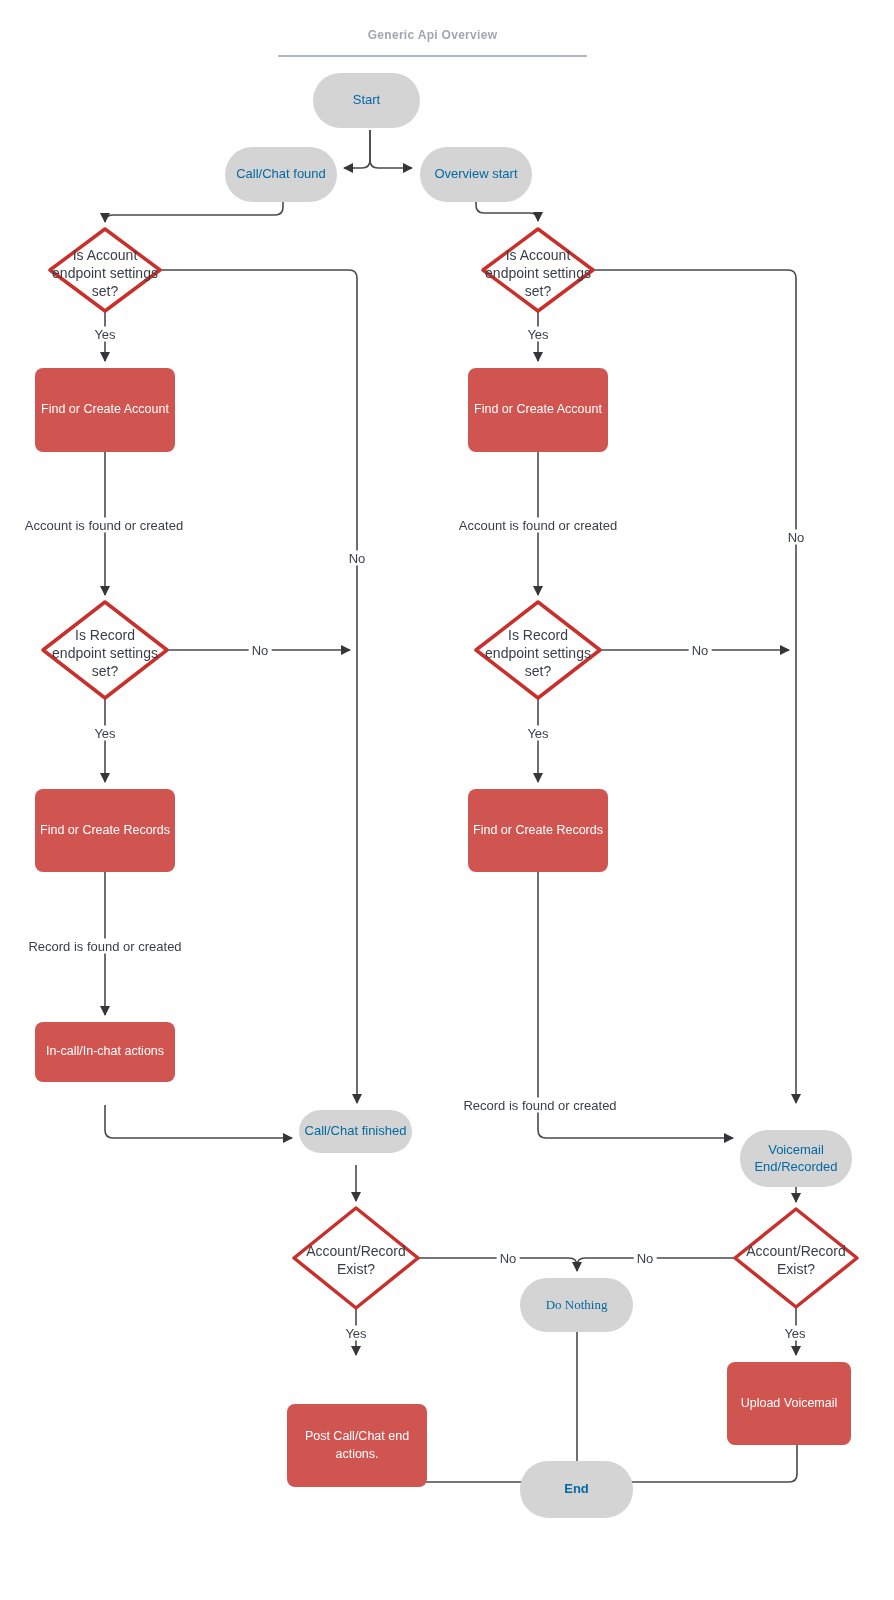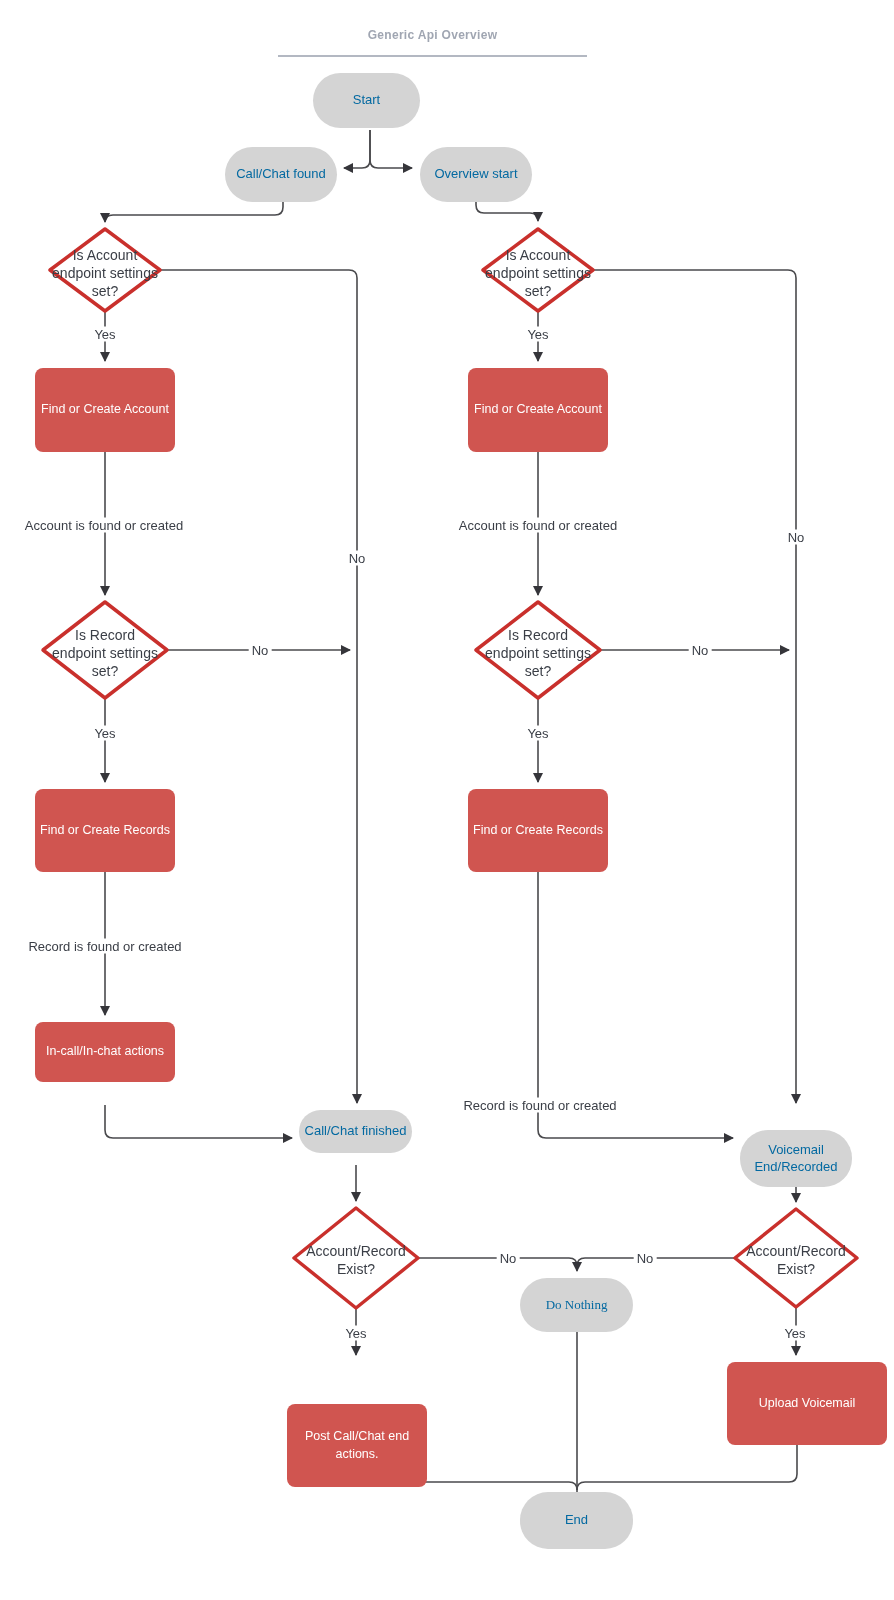--- a/index.html
+++ b/index.html
@@ -100,29 +100,29 @@
 
   <div class="abs title">Generic Api Overview</div>
   <div class="abs title-rule"></div>
 
   <div class="abs pill" style="left:313px;top:73px;width:107px;height:55px;">Start</div>
   <div class="abs pill" style="left:225px;top:147px;width:112px;height:55px;">Call/Chat found</div>
   <div class="abs pill" style="left:420px;top:147px;width:112px;height:55px;">Overview start</div>
   <div class="abs pill" style="left:299px;top:1110px;width:113px;height:43px;">Call/Chat finished</div>
   <div class="abs pill" style="left:740px;top:1110px;width:112px;height:57px;margin-top:20px;">Voicemail End/Recorded</div>
   <div class="abs pill" style="left:520px;top:1278px;width:113px;height:54px;font-family:Liberation Serif, serif;">Do Nothing</div>
-  <div class="abs pill" style="left:520px;top:1492px;width:113px;height:57px;">End</div>
+  <div class="abs pill" style="left:520px;top:1461px;width:113px;height:57px;font-weight:bold;">End</div>
 
   <div class="abs process" style="left:35px;top:368px;width:140px;height:84px;">Find or Create Account</div>
   <div class="abs process" style="left:468px;top:368px;width:140px;height:84px;">Find or Create Account</div>
   <div class="abs process" style="left:35px;top:789px;width:140px;height:83px;">Find or Create Records</div>
   <div class="abs process" style="left:468px;top:789px;width:140px;height:83px;">Find or Create Records</div>
   <div class="abs process" style="left:35px;top:1022px;width:140px;height:60px;">In-call/In-chat actions</div>
   <div class="abs process" style="left:287px;top:1362px;width:140px;height:83px;margin-top:42px;">Post Call/Chat end actions.</div>
-  <div class="abs process" style="left:727px;top:1362px;width:160px;height:83px;">Upload Voicemail</div>
+  <div class="abs process" style="left:727px;top:1362px;width:124px;height:83px;">Upload Voicemail</div>
 
   <div class="abs dtext" style="left:50px;top:246px;width:110px;">Is Account endpoint settings set?</div>
   <div class="abs dtext" style="left:483px;top:246px;width:110px;">Is Account endpoint settings set?</div>
   <div class="abs dtext" style="left:50px;top:626px;width:110px;">Is Record endpoint settings set?</div>
   <div class="abs dtext" style="left:483px;top:626px;width:110px;">Is Record endpoint settings set?</div>
   <div class="abs dtext" style="left:296px;top:1242px;width:120px;">Account/Record Exist?</div>
   <div class="abs dtext" style="left:736px;top:1242px;width:120px;">Account/Record Exist?</div>
 
   <div class="abs elabel" style="left:105px;top:334px;">Yes</div>
   <div class="abs elabel" style="left:104px;top:525px;">Account is found or created</div>

